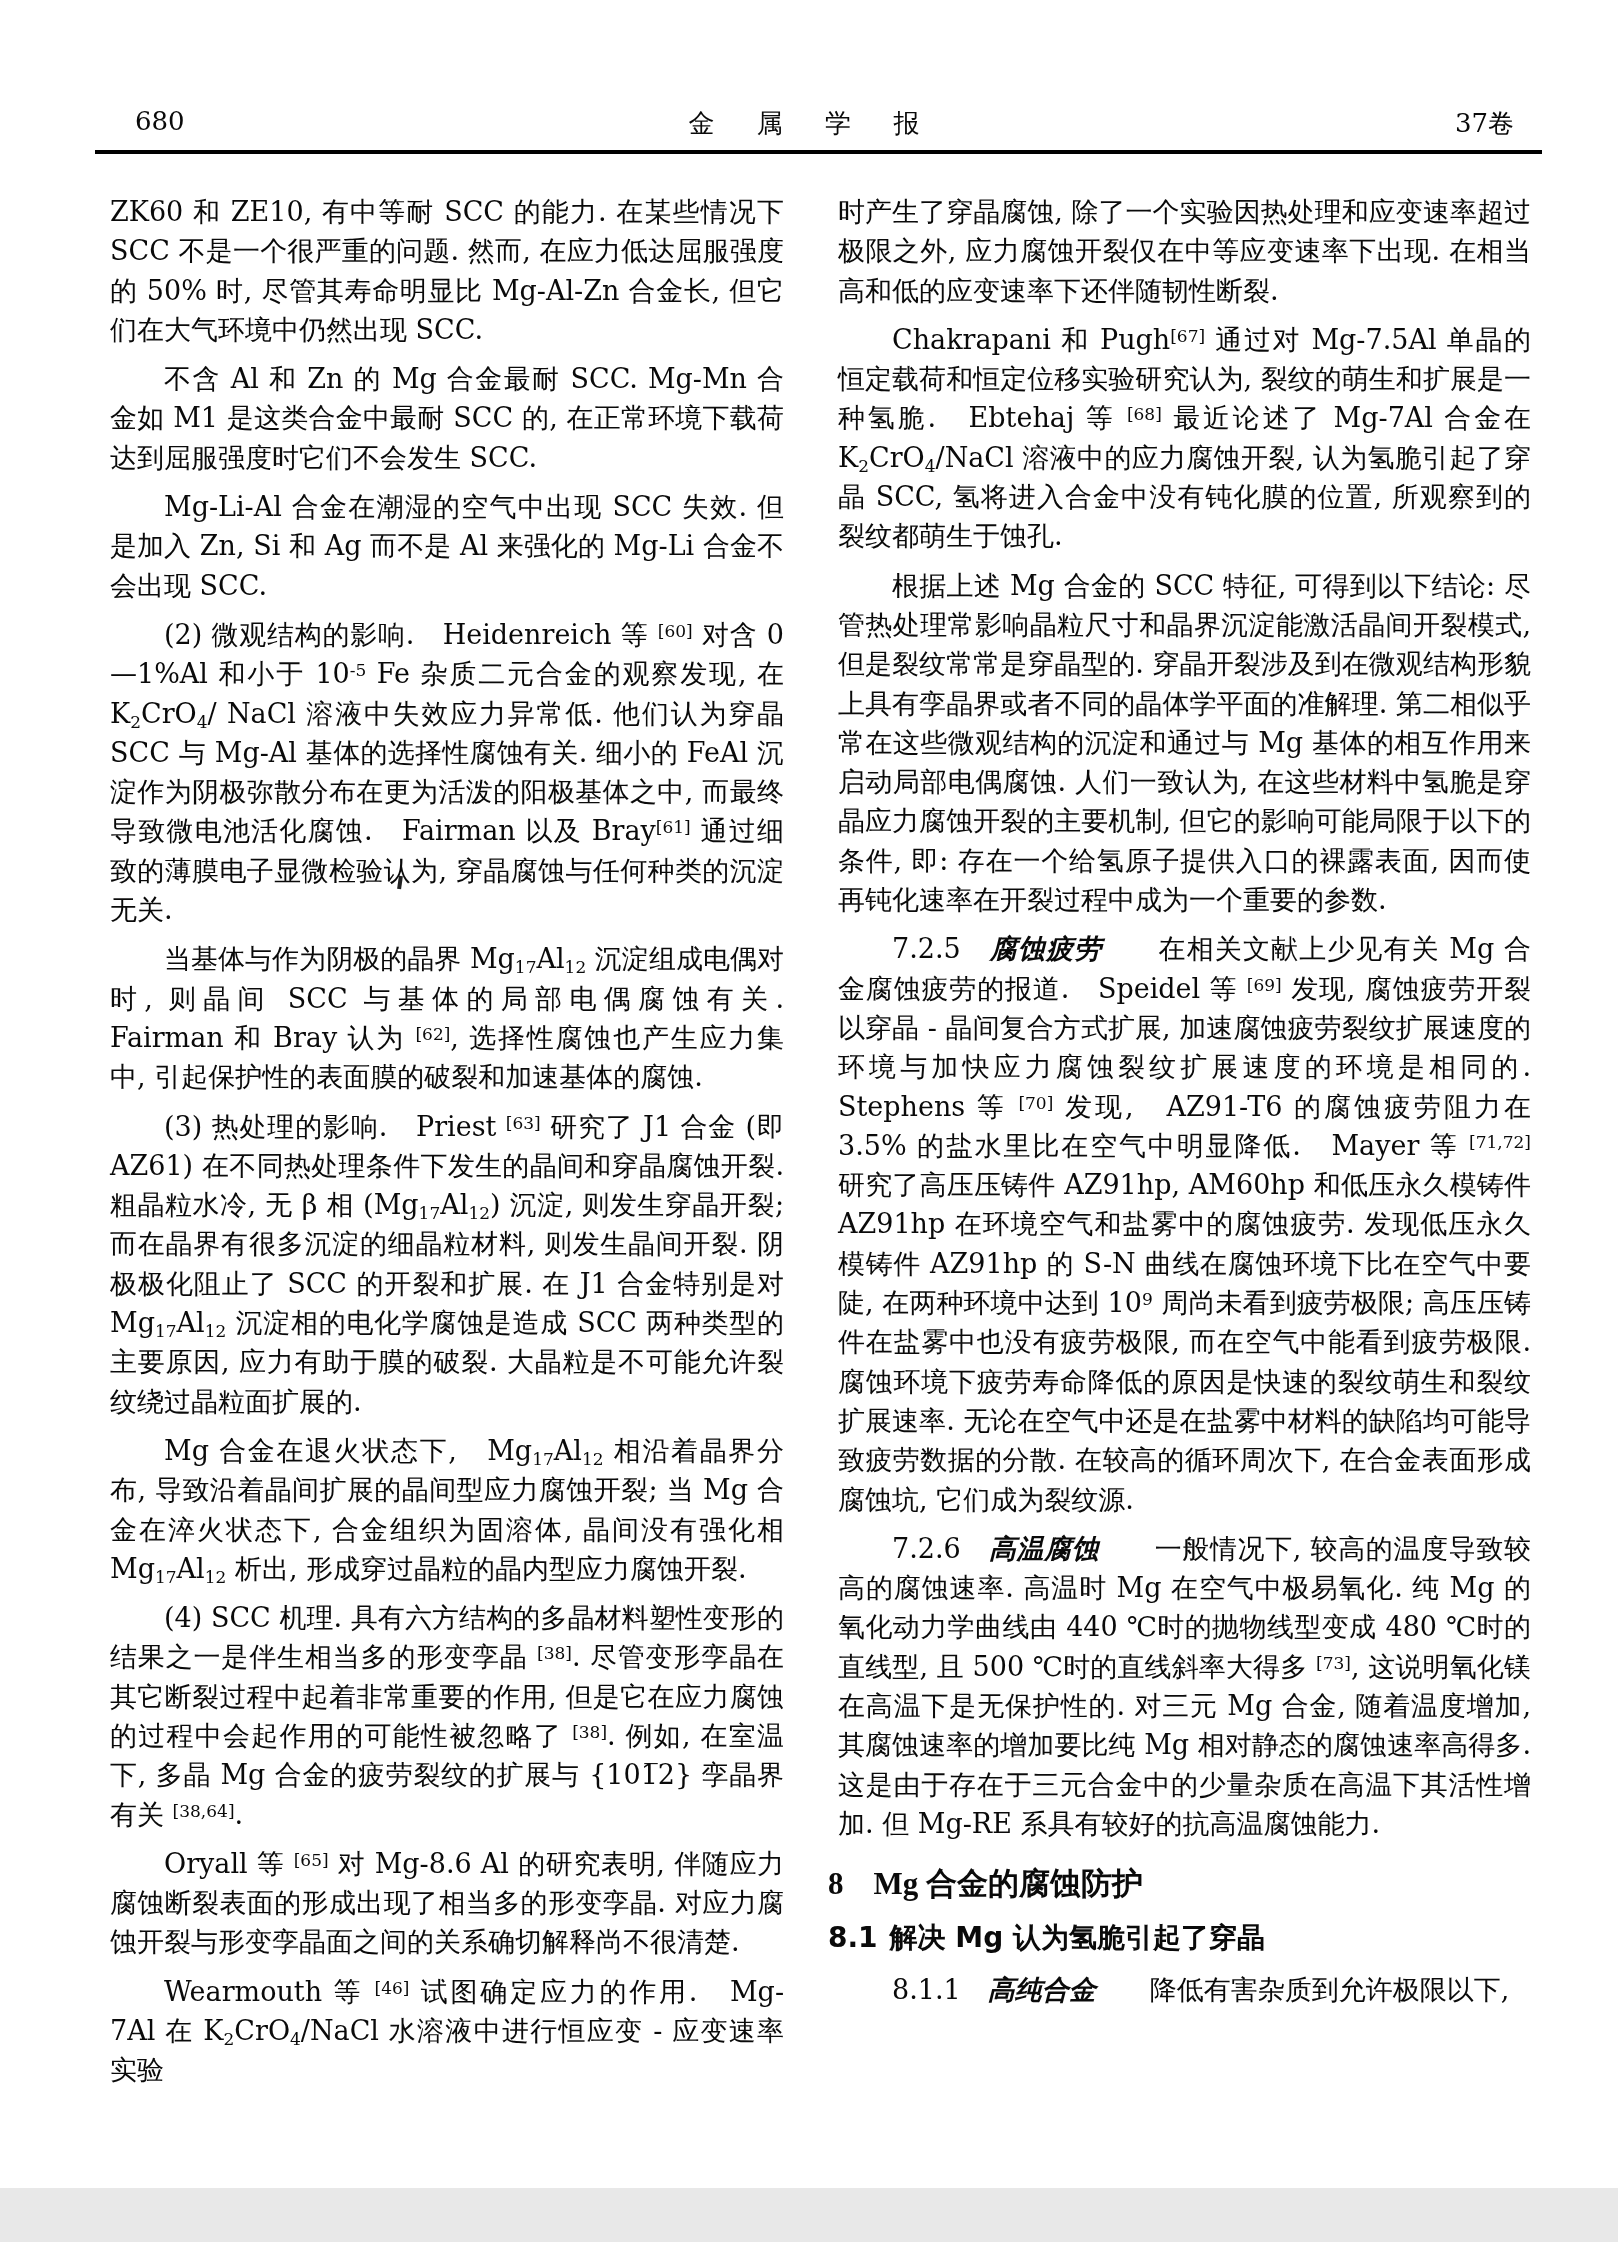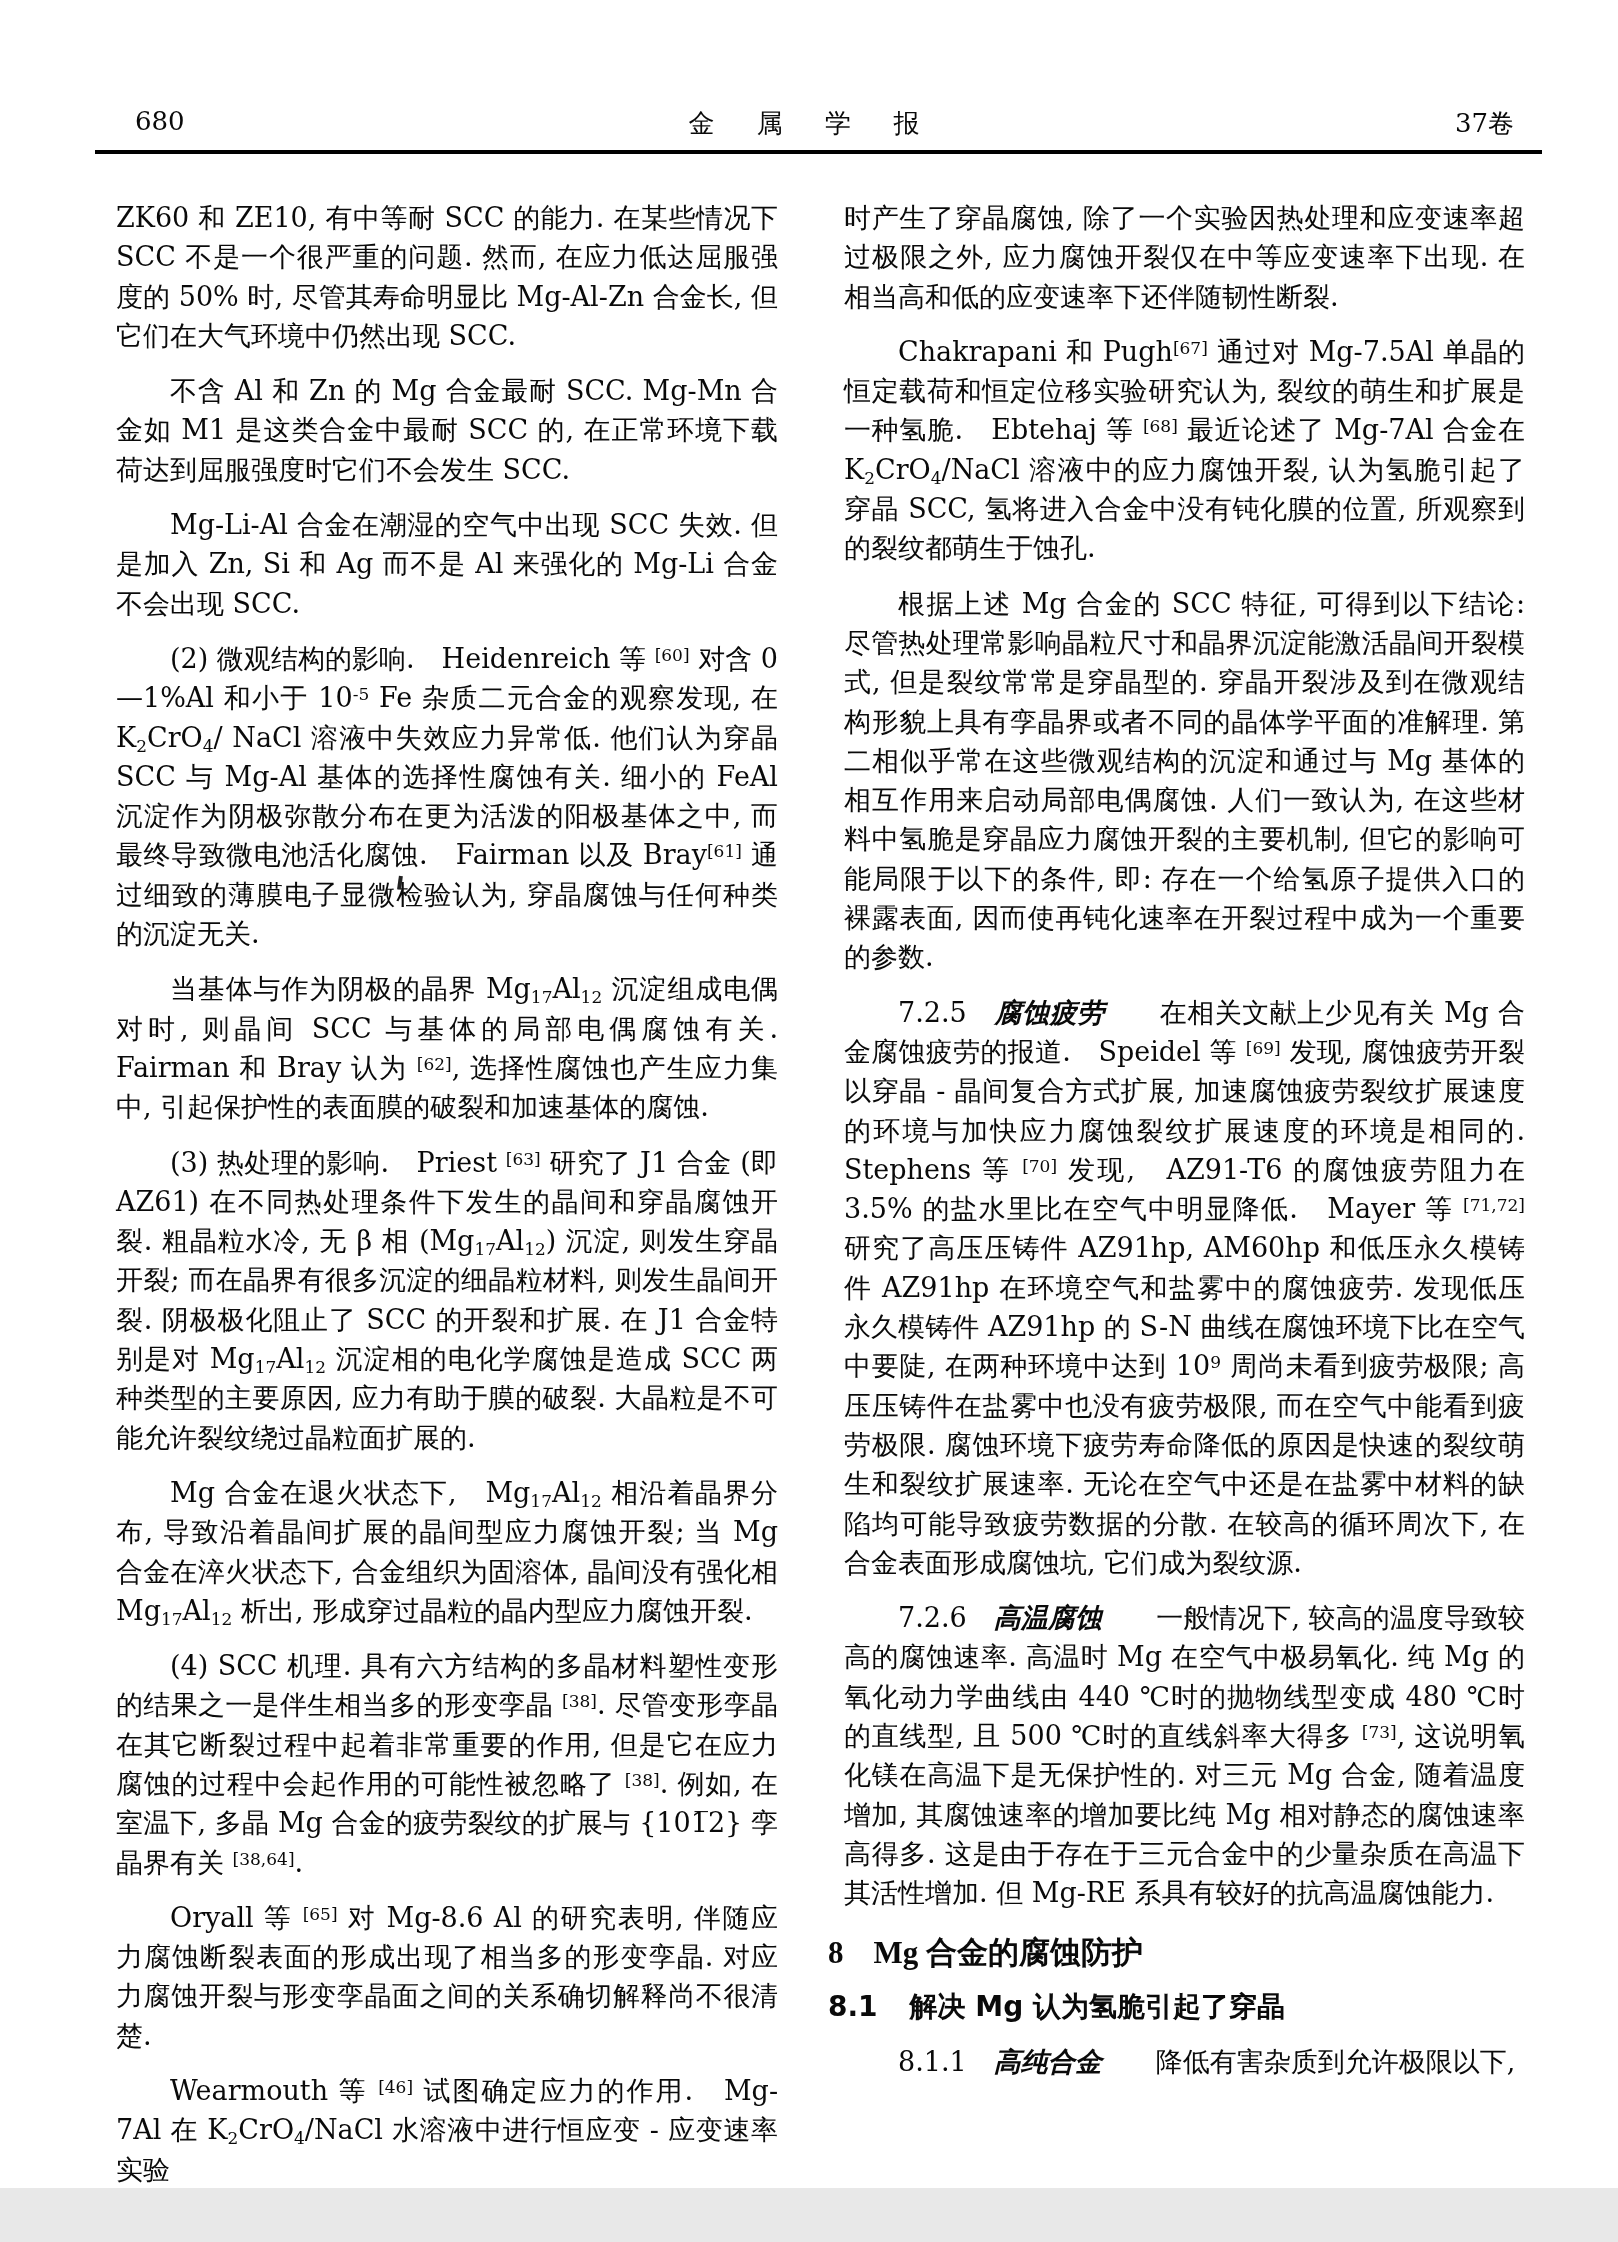--- a/index.html
+++ b/index.html
@@ -19,37 +19,37 @@
   .hvol{position:absolute;right:104px;top:0;}
   .rule{position:absolute;top:150px;left:95px;width:1447px;height:4px;background:#000;}
   
   .col{
     position:absolute;top:182px;
     font-size:27px;line-height:39.3px;
     text-align:justify;
   }
   .col-left{left:100px;width:694px;}
   .col-right{left:828px;width:713px;}
-  .para{margin:16px;}
+  .para{margin:10px;}
   .para.indent{text-indent:2em;}
   .sup{font-size:17px;vertical-align:7px;line-height:0;}
   .sub{font-size:17px;vertical-align:-5px;line-height:0;}
   .kai{font-style:italic;font-weight:600;}
   .sec1{
     font-family:Liberation Serif, serif;
     font-weight:bold;font-size:31px;line-height:40px;
     margin:21px 0 15px 0;text-align:left;
   }
   .sec2{
     font-family:"DejaVu Sans","Liberation Sans",sans-serif;
     font-weight:bold;font-size:28px;line-height:38px;
     margin:6px 0 13px 0;text-align:left;
   }
   .sec1 .sec-num{margin-right:30px;}
-  .sec2 .sec-num{margin-right:32px;}
+  .sec2 .sec-num{margin-right:12px;}
   
   .artifact{position:absolute;background:#101010;}
   .art-bar{left:614px;top:2237px;width:105px;height:4px;}
   .art-dot{left:928px;top:2238px;width:5px;height:4px;}
   .art-tick{left:398px;top:876px;width:4px;height:13px;transform:rotate(8deg);background:#222;}
 </style>
 </head>
 <body>
 
 <div class="page">

